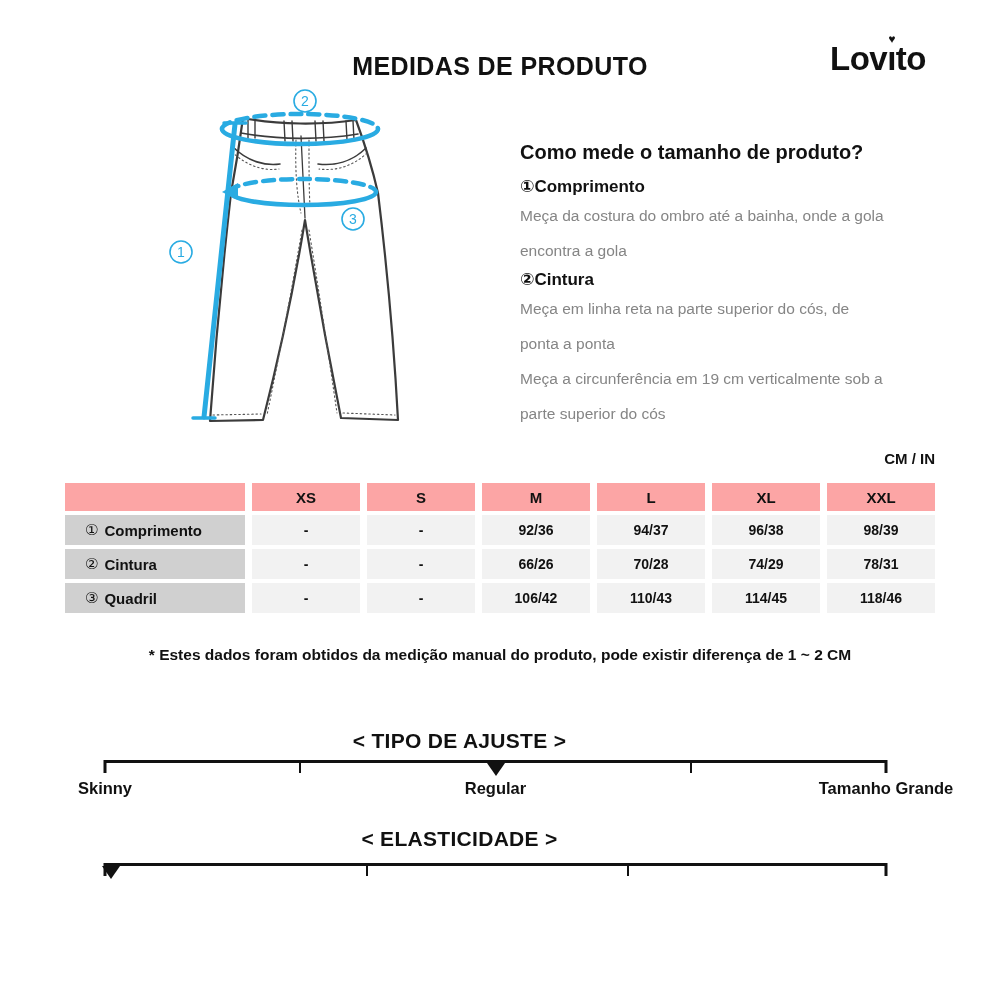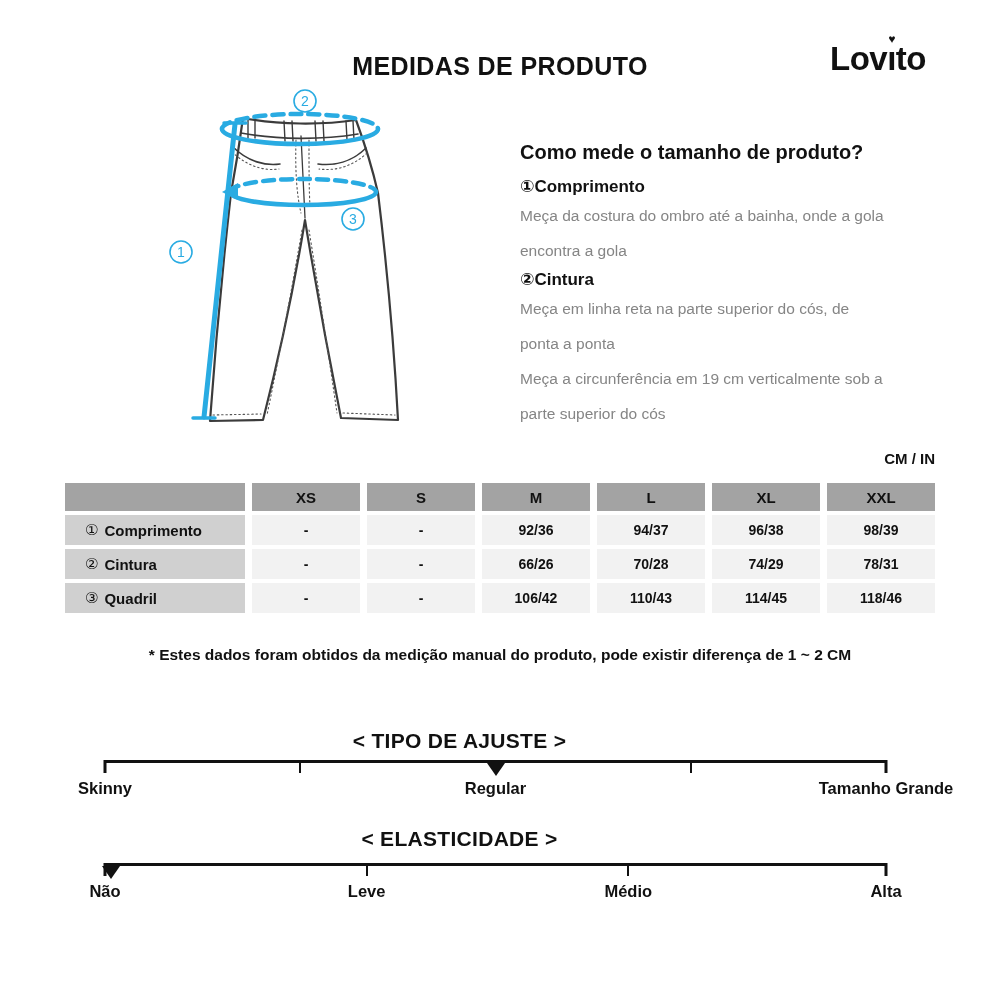--- a/index.html
+++ b/index.html
@@ -40,21 +40,21 @@
 
   
   .size-table {
     position:absolute; top:483px; left:65px; width:870px;
     display:grid;
     grid-template-columns:180px repeat(6, 1fr);
     grid-auto-rows:minmax(28px,auto);
     gap:4px 7px;
   }
   .size-table .cell { display:flex; align-items:center; justify-content:center; }
-  .size-table .head { background:#a3a3a3; font-size:15px; font-weight:800; height:28px; }
+  .size-table .head { background:#fca5a5; font-size:15px; font-weight:800; height:28px; }
   .size-table .rowlabel {
     background:#d0d0d0; justify-content:flex-start; padding-left:20px;
     font-size:15px; font-weight:700; height:30px;
   }
   .size-table .rowlabel .num { margin-right:6px; font-weight:400; }
   .size-table .val { background:#f2f2f2; font-size:14px; font-weight:800; height:30px; }
 
   
   .footnote {
     position:absolute; top:646px; left:0; width:1000px; text-align:center;
@@ -241,19 +241,13 @@
 
 <div class="scale-title elastic">&lt; ELASTICIDADE &gt;</div>
 <div class="scale elastic">
   <div class="scale-line">
     <div class="tick end" style="left:0%"></div>
     <div class="tick" style="left:33.5%"></div>
     <div class="tick" style="left:67%"></div>
     <div class="tick end" style="left:100%"></div>
     <div class="marker" style="left:0.8%"></div>
   </div>
-  <div class="scale-labels">
-    <span style="left:0%">Não</span>
-    <span style="left:33.5%">Leve</span>
-    <span style="left:67%">Médio</span>
-    <span style="left:100%">Alta</span>
-  </div>
 </div>
 
 </body></html>

